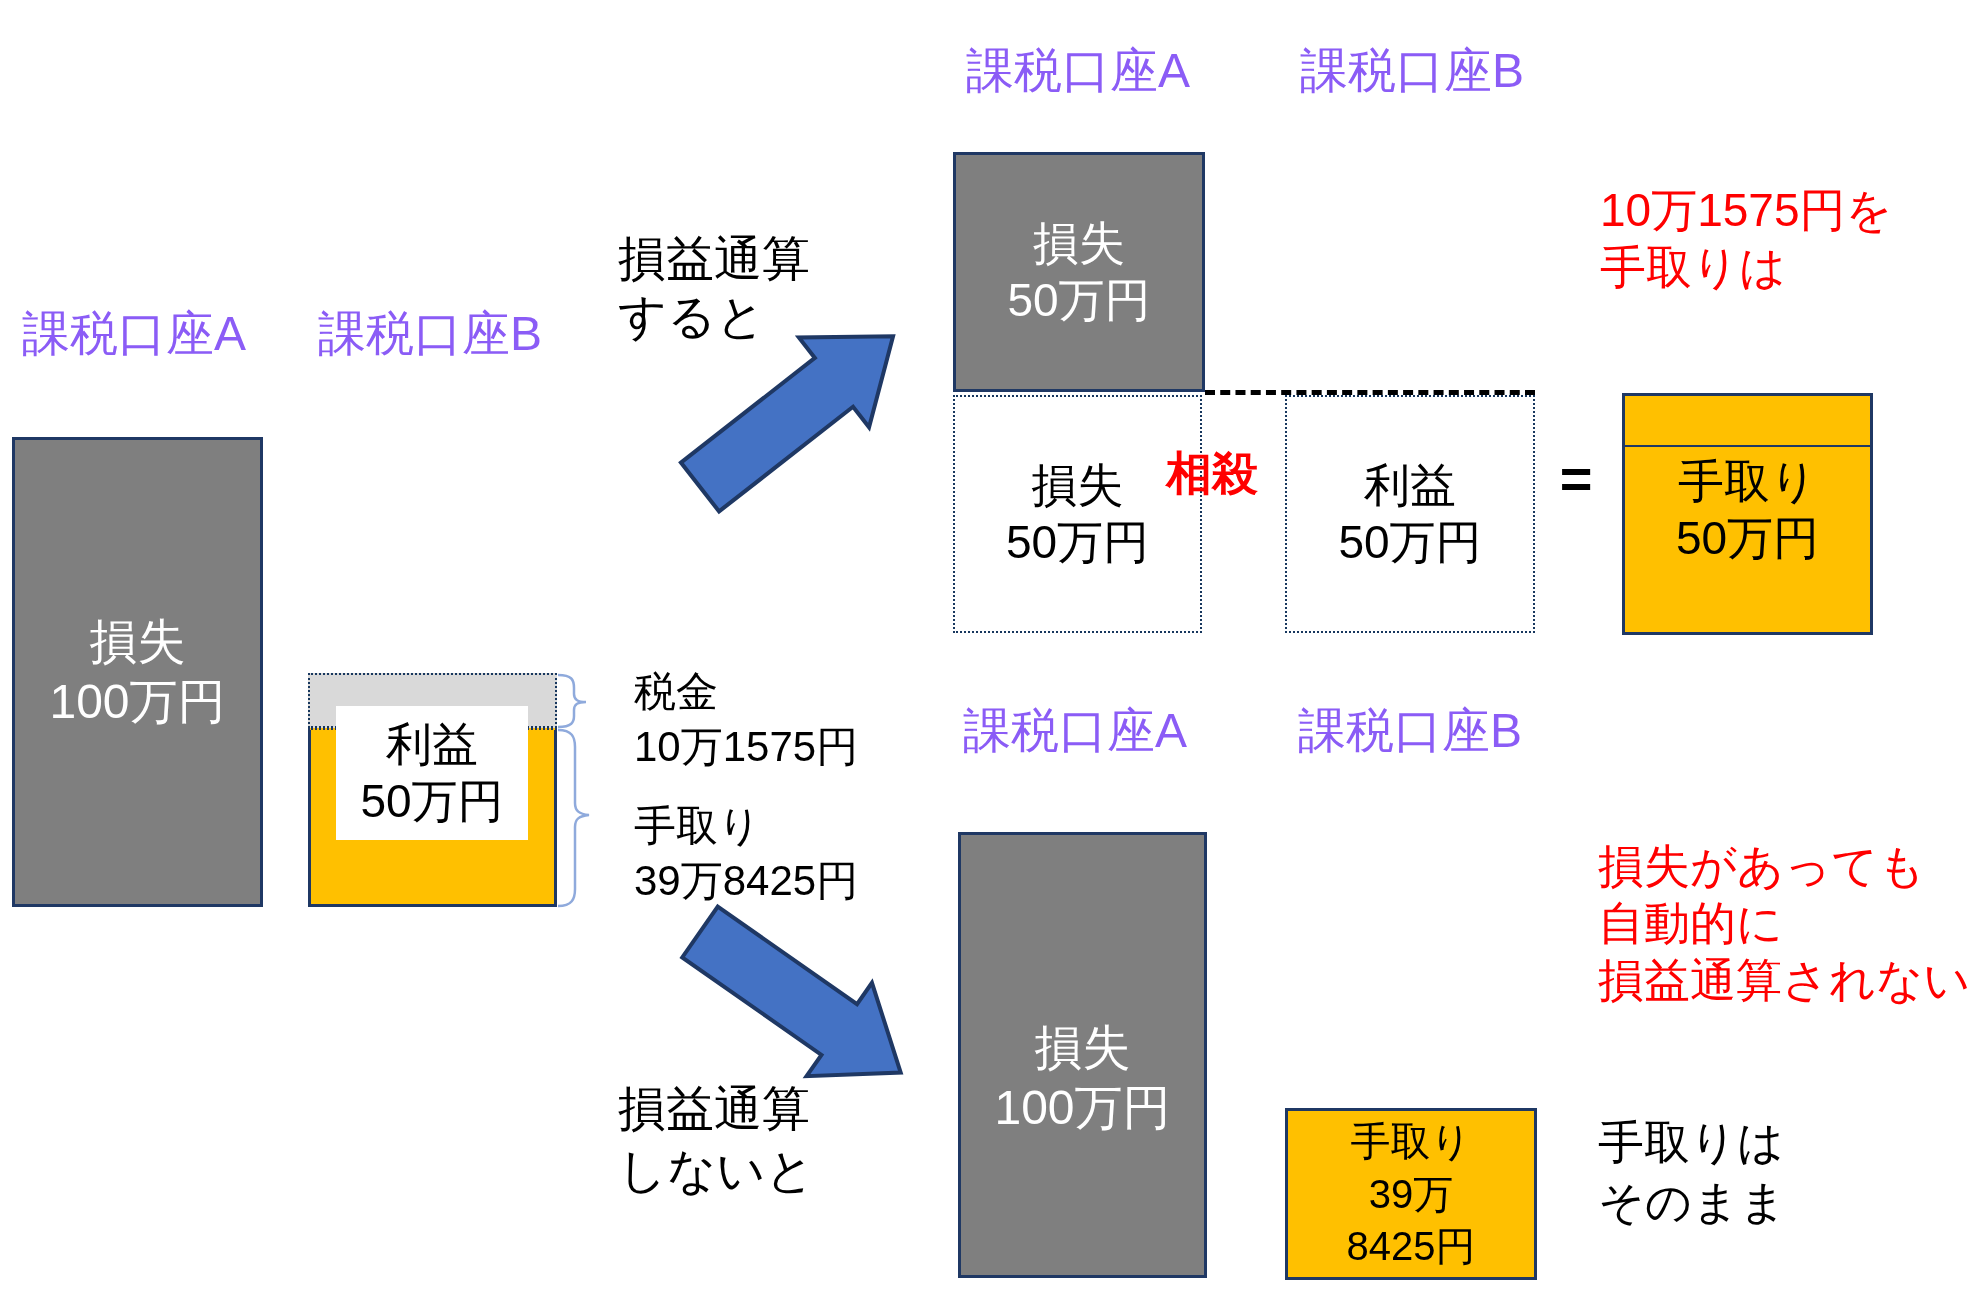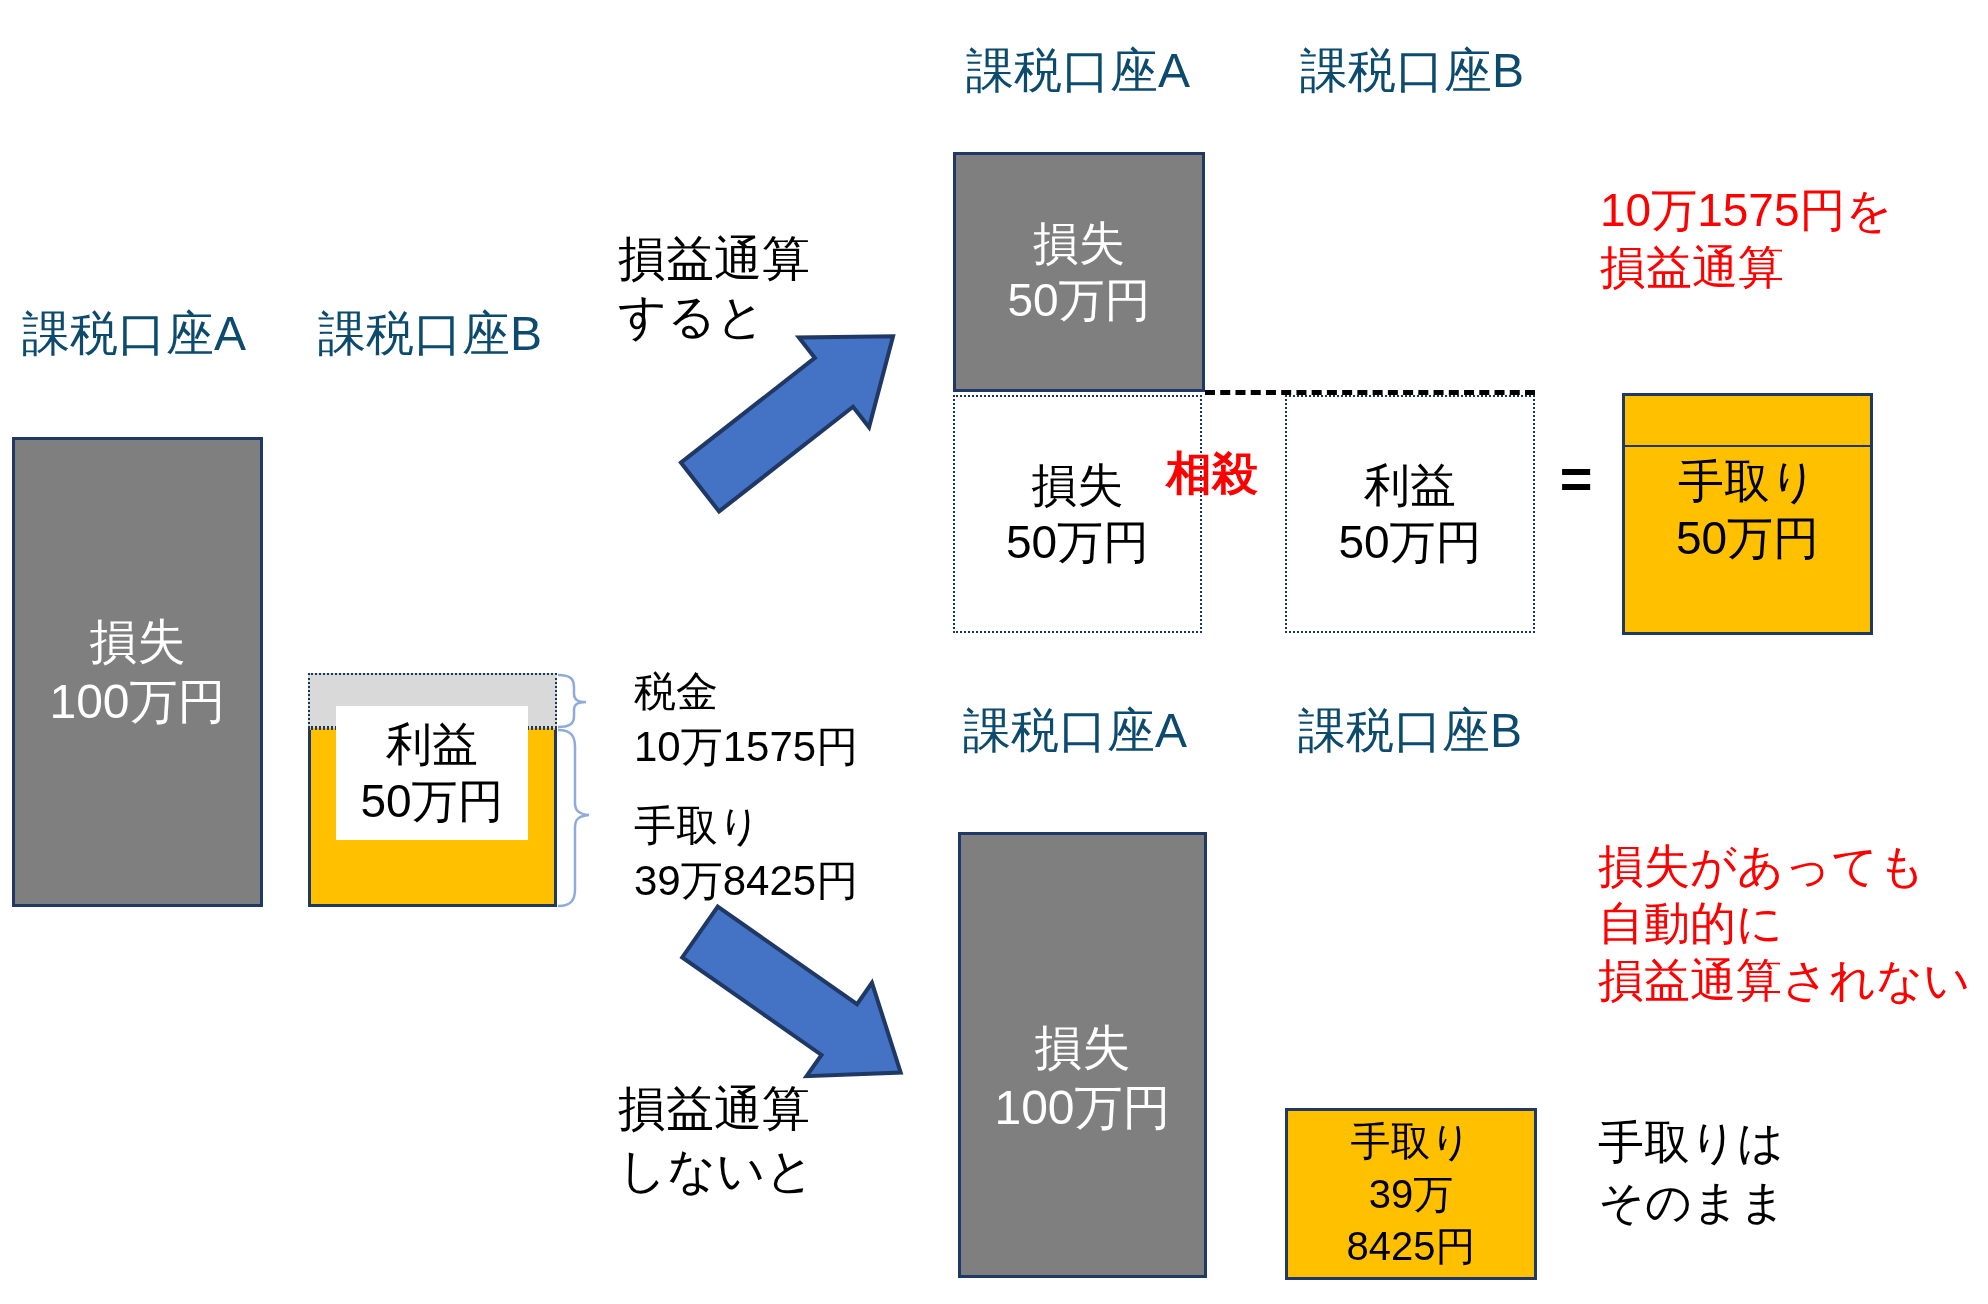--- a/index.html
+++ b/index.html
@@ -2,21 +2,21 @@
 <html><head>
 <meta charset="utf-8">
 <style>
   html,body{margin:0;padding:0;background:#ffffff;}
   .canvas{
     position:relative;width:1988px;height:1304px;background:#ffffff;
     font-family:"Liberation Sans",sans-serif;color:#000;overflow:hidden;
   }
   .abs{position:absolute;}
   .ml{white-space:pre-line;}
-  .hdr{font-size:48px;line-height:1.1;color:#0c4a6e;}
+  .hdr{font-size:48px;line-height:1.1;color:#8b5cf6;}
   .boxtext{font-size:46px;line-height:1.24;text-align:center;}
   .graybox{
     background:#7f7f7f;border:3px solid #1f3864;box-sizing:border-box;
     display:flex;align-items:center;justify-content:center;
     color:#ffffff;font-size:48px;line-height:1.25;text-align:center;
   }
   .dottedbox{
     background:#ffffff;border:2.5px dotted #17375e;box-sizing:border-box;
     display:flex;align-items:center;justify-content:center;
     color:#000;font-size:46px;line-height:1.24;text-align:center;
@@ -72,21 +72,21 @@
 
   <div class="abs" style="left:1545px;top:446px;width:62px;font-size:56px;font-weight:bold;text-align:center;">=</div>
 
   <div class="abs yellowfill" style="left:1622px;top:393px;width:251px;height:242px;">
     <div style="height:49px;border-bottom:2.5px solid #1f3864;"></div>
     <div class="ml" style="text-align:center;font-size:46px;line-height:1.24;padding-top:6px;">手取り
 50万円</div>
   </div>
 
   <div class="abs bignote ml red" style="left:1600px;top:182px;">10万1575円を
-損益通算</div>
+手取りは</div>
 
   <div class="abs hdr" style="left:963px;top:705px;">課税口座A</div>
   <div class="abs hdr" style="left:1298px;top:705px;">課税口座B</div>
 
   <div class="abs graybox ml" style="left:958px;top:832px;width:249px;height:446px;padding-top:45px;">損失
 100万円</div>
 
   <div class="abs yellowfill centerflex ml" style="left:1285px;top:1108px;width:252px;height:172px;font-size:40px;line-height:1.32;">手取り
 39万
 8425円</div>

